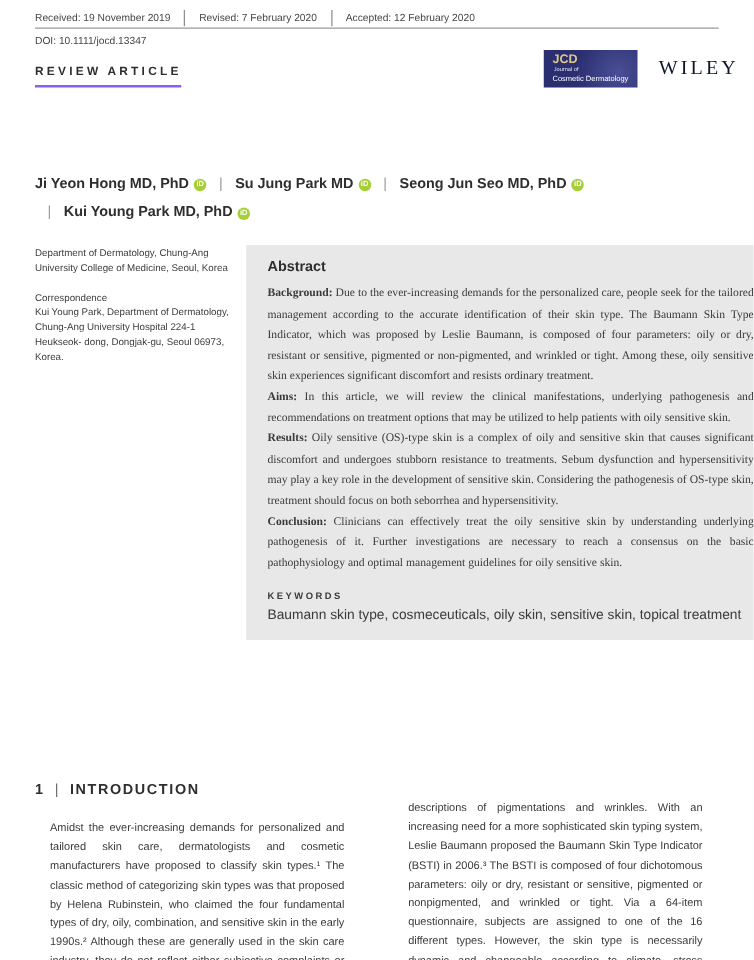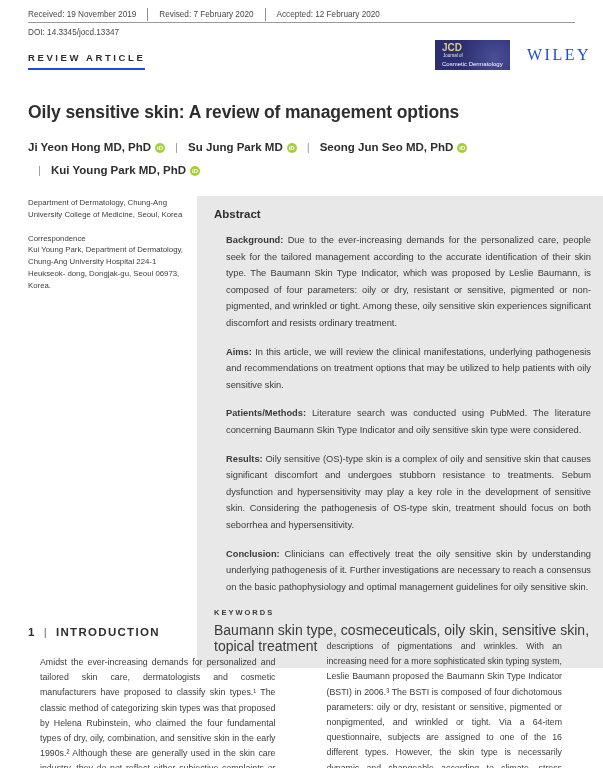--- a/index.html
+++ b/index.html
@@ -7,52 +7,52 @@
     position:relative;width:603px;height:768px;background:#ffffff;overflow:hidden;
     font-family:"Liberation Sans","DejaVu Sans",sans-serif;color:#3d3d3d;
   }
   
   .meta-row{position:absolute;top:8px;left:28px;right:28px;display:flex;align-items:center;
     font-size:8.2px;color:#474747;white-space:nowrap;}
   .vdiv{width:1px;height:13px;background:#8f8f8f;margin:0 11px;flex:0 0 auto;}
   .meta-rule{position:absolute;top:22px;left:28px;right:28px;border-top:1px solid #9a9a9a;}
   .doi{position:absolute;top:28px;left:28px;font-size:8.2px;color:#474747;}
   .article-type{position:absolute;top:52px;left:28px;font-size:9.5px;font-weight:700;
-    letter-spacing:2.6px;color:#2e2e2e;border-bottom:2px solid #1d4ed8;padding-bottom:5px;}
+    letter-spacing:2.6px;color:#2e2e2e;border-bottom:2px solid #8b5cf6;padding-bottom:5px;}
   
   .jcd-logo{position:absolute;top:40px;left:435px;width:75px;height:30px;
     background:radial-gradient(circle at 80% 60%, #4a4f96 0%, #2b2e70 55%);
     color:#fff;overflow:hidden;}
   .jcd-abbr{font-size:10px;font-weight:700;color:#dcc98b;margin:3px 0 0 7px;line-height:10px;}
   .jcd-sub1{font-size:4.5px;color:#e8e8f2;margin:1px 0 0 8px;line-height:4.5px;}
   .jcd-sub2{font-size:6px;color:#ffffff;margin:2px 0 0 7px;line-height:6px;}
   .wiley{position:absolute;top:46px;left:527px;font-family:"Liberation Serif","DejaVu Serif",serif;
-    font-size:16px;letter-spacing:2.5px;color:#1d4ed8;font-weight:500;}
+    font-size:16px;letter-spacing:2.5px;color:#0f172a;font-weight:500;}
   
   .title{position:absolute;top:90px;left:28px;width:545px;font-size:17.5px;font-weight:700;
     color:#2e2e2e;letter-spacing:-0.1px;}
   .authors{position:absolute;top:136px;left:28px;width:545px;font-size:11.5px;font-weight:700;
     color:#2e2e2e;line-height:23px;}
   .author{white-space:nowrap;}
   .orcid{display:inline-block;width:10px;height:10px;border-radius:50%;background:#a6ce39;
     color:#fff;font-size:6px;font-weight:700;line-height:10px;text-align:center;
     margin-left:4px;vertical-align:1px;cursor:pointer;}
   .auth-sep{color:#9a9a9a;font-weight:400;margin:0 10px;}
   
   .sidebar{position:absolute;top:197px;left:28px;width:158px;font-size:7.8px;line-height:11.8px;color:#3d3d3d;}
   .corr-heading{font-weight:400;margin-top:12px;}
   
   .abstract-wrap{position:absolute;top:196px;left:191px;width:428px;display:flex;align-items:center;}
   .abstract-rule{width:2px;background:#9a9a9a;margin-right:4px;flex:0 0 auto;}
   .abstract-box{flex:1;background:#e8e8e8;padding:12px 16px 14px 17px;}
   .abstract-heading{font-size:11.5px;font-weight:700;color:#2e2e2e;margin:0 0 7px 0;}
-  .abs-sec{font-size:9.3px;line-height:16.6px;text-align:justify;margin:12px;color:#3a3a3a;}
+  .abs-sec{font-size:9.3px;line-height:16.6px;text-align:justify;margin:0;color:#3a3a3a;font-family:Liberation Serif, serif;}
   .lbl{font-weight:700;}
   .kw-heading{font-size:7.5px;font-weight:700;letter-spacing:2px;color:#3a3a3a;margin-top:13px;}
-  .kw-text{font-size:14px;color:#3a3a3a;margin-top:5px;}
+  .kw-text{font-size:11px;color:#3a3a3a;margin-top:5px;}
   
   .intro{position:absolute;top:620px;left:28px;width:546px;}
   .intro-cols{display:flex;gap:27px;}
   .intro-col{flex:1;min-width:0;}
   .sec-heading{font-size:11.5px;font-weight:700;letter-spacing:1.3px;color:#2e2e2e;margin:6px 0 17px 0;}
   .sec-pipe{font-weight:400;color:#6a6a6a;margin:0 8px;}
   .body-par{font-size:8.8px;line-height:15.2px;text-align:justify;margin:12px;color:#3b3b3b;}
   .col2-pad{padding-top:7px;}
 </style>
 </head>
@@ -61,50 +61,48 @@
 <div class="page">
 
   <div class="meta-row">
     <span>Received: 19 November 2019</span>
     <span class="vdiv"></span>
     <span>Revised: 7 February 2020</span>
     <span class="vdiv"></span>
     <span>Accepted: 12 February 2020</span>
   </div>
   <div class="meta-rule"></div>
-  <div class="doi">DOI: 14.3345/jocd.13347</div>
+  <div class="doi">DOI: 10.1111/jocd.13347</div>
 
   <div class="article-type">REVIEW ARTICLE</div>
 
   <div class="jcd-logo">
     <div class="jcd-abbr">JCD</div>
     <div class="jcd-sub1">Journal of</div>
     <div class="jcd-sub2">Cosmetic Dermatology</div>
   </div>
   <div class="wiley">WILEY</div>
 
-  <h1 class="title">Oily sensitive skin: A review of management options</h1>
 
   <div class="authors">
     <span class="author"><span>Ji Yeon Hong MD, PhD</span><span class="orcid">iD</span></span><span class="auth-sep">|</span><span class="author"><span>Su Jung Park MD</span><span class="orcid">iD</span></span><span class="auth-sep">|</span><span class="author"><span>Seong Jun Seo MD, PhD</span><span class="orcid">iD</span></span><span class="auth-sep">|</span><span class="author"><span>Kui Young Park MD, PhD</span><span class="orcid">iD</span></span>
   </div>
 
   <div class="sidebar">
     <div>Department of Dermatology, Chung-Ang University College of Medicine, Seoul, Korea</div>
     <div class="corr-heading">Correspondence</div>
     <div>Kui Young Park, Department of Dermatology, Chung-Ang University Hospital 224-1 Heukseok- dong, Dongjak-gu, Seoul 06973, Korea.</div>
   </div>
 
   <div class="abstract-wrap">
     <div class="abstract-rule"></div>
     <div class="abstract-box">
       <h2 class="abstract-heading">Abstract</h2>
       <p class="abs-sec"><span class="lbl">Background: </span><span>Due to the ever-increasing demands for the personalized care, people seek for the tailored management according to the accurate identification of their skin type. The Baumann Skin Type Indicator, which was proposed by Leslie Baumann, is composed of four parameters: oily or dry, resistant or sensitive, pigmented or non-pigmented, and wrinkled or tight. Among these, oily sensitive skin experiences significant discomfort and resists ordinary treatment.</span></p>
       <p class="abs-sec"><span class="lbl">Aims: </span><span>In this article, we will review the clinical manifestations, underlying pathogenesis and recommendations on treatment options that may be utilized to help patients with oily sensitive skin.</span></p>
-      <p class="abs-sec"><span class="lbl">Patients/Methods: </span><span>Literature search was conducted using PubMed. The literature concerning Baumann Skin Type Indicator and oily sensitive skin type were considered.</span></p>
       <p class="abs-sec"><span class="lbl">Results: </span><span>Oily sensitive (OS)-type skin is a complex of oily and sensitive skin that causes significant discomfort and undergoes stubborn resistance to treatments. Sebum dysfunction and hypersensitivity may play a key role in the development of sensitive skin. Considering the pathogenesis of OS-type skin, treatment should focus on both seborrhea and hypersensitivity.</span></p>
       <p class="abs-sec"><span class="lbl">Conclusion: </span><span>Clinicians can effectively treat the oily sensitive skin by understanding underlying pathogenesis of it. Further investigations are necessary to reach a consensus on the basic pathophysiology and optimal management guidelines for oily sensitive skin.</span></p>
       <div class="kw-heading">KEYWORDS</div>
       <div class="kw-text">Baumann skin type, cosmeceuticals, oily skin, sensitive skin, topical treatment</div>
     </div>
   </div>
 
   <div class="intro">
     <div class="intro-cols">
       <div class="intro-col">

